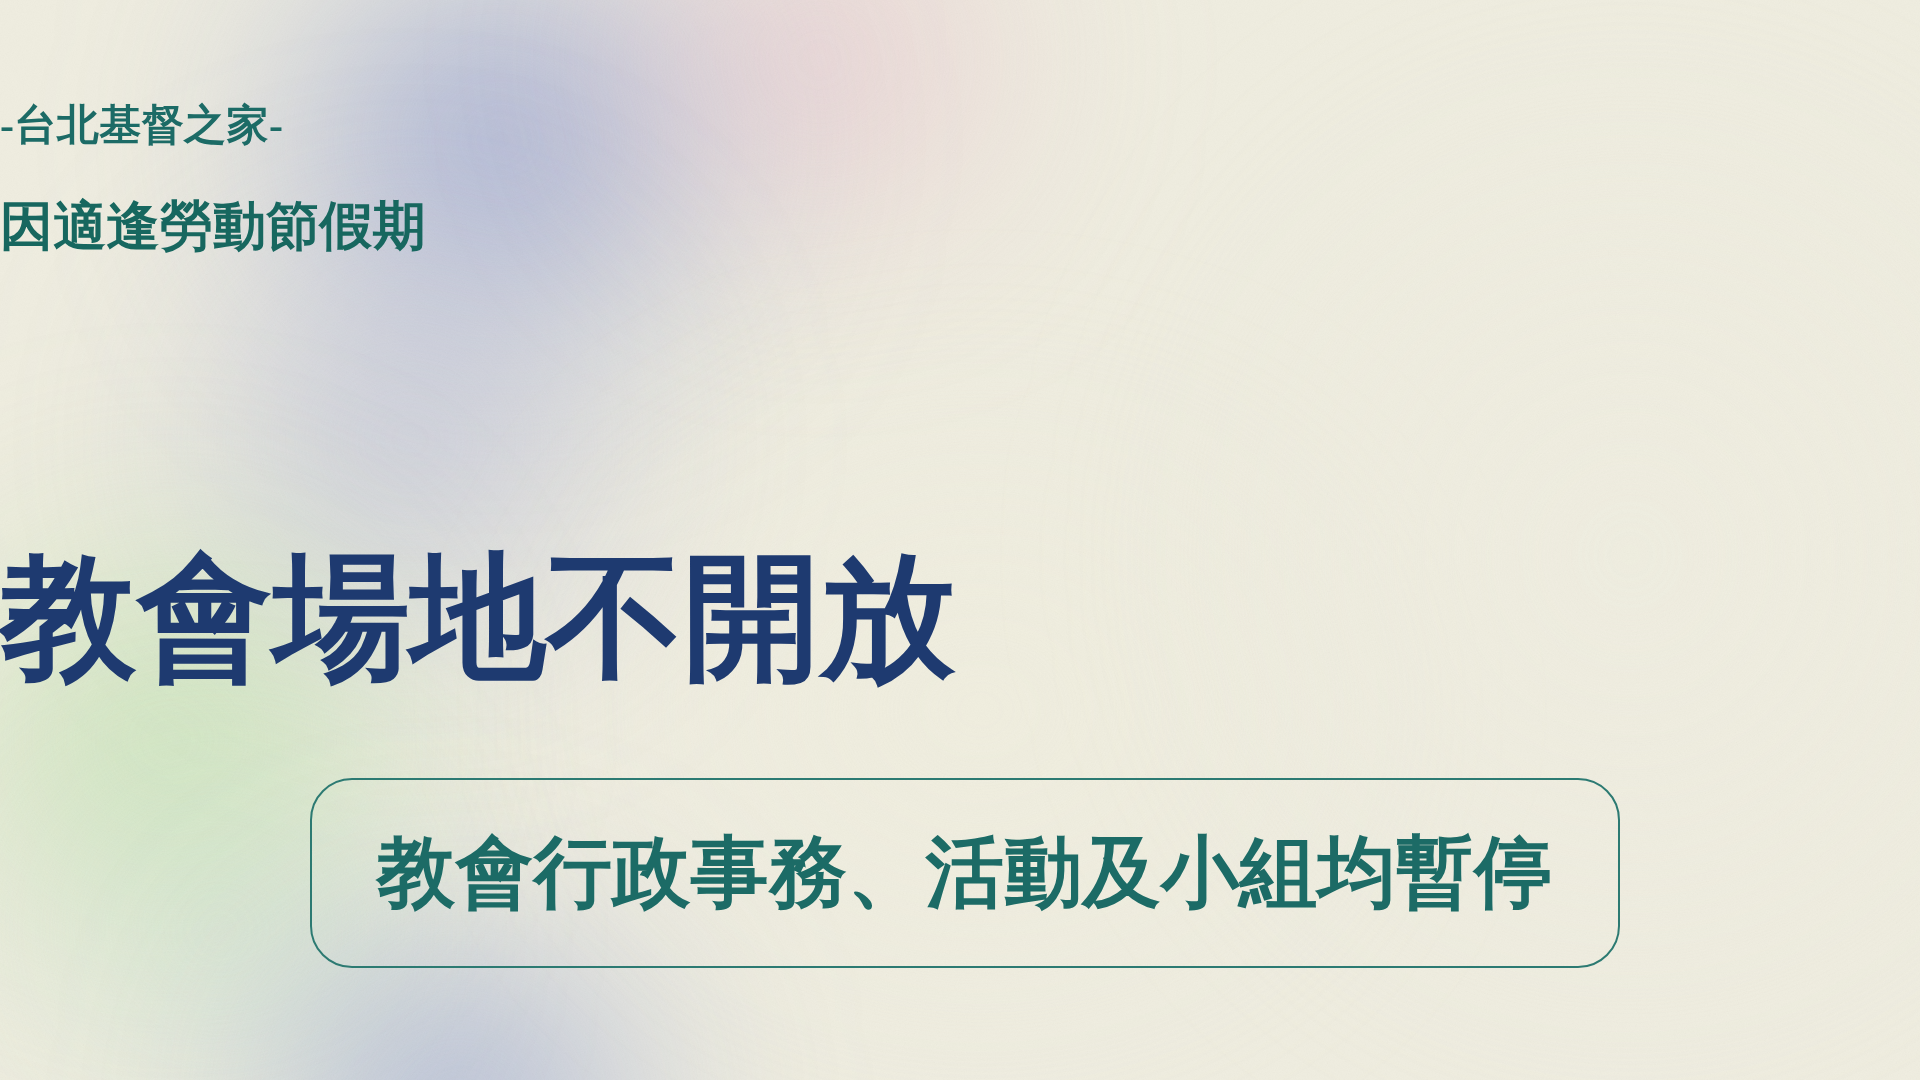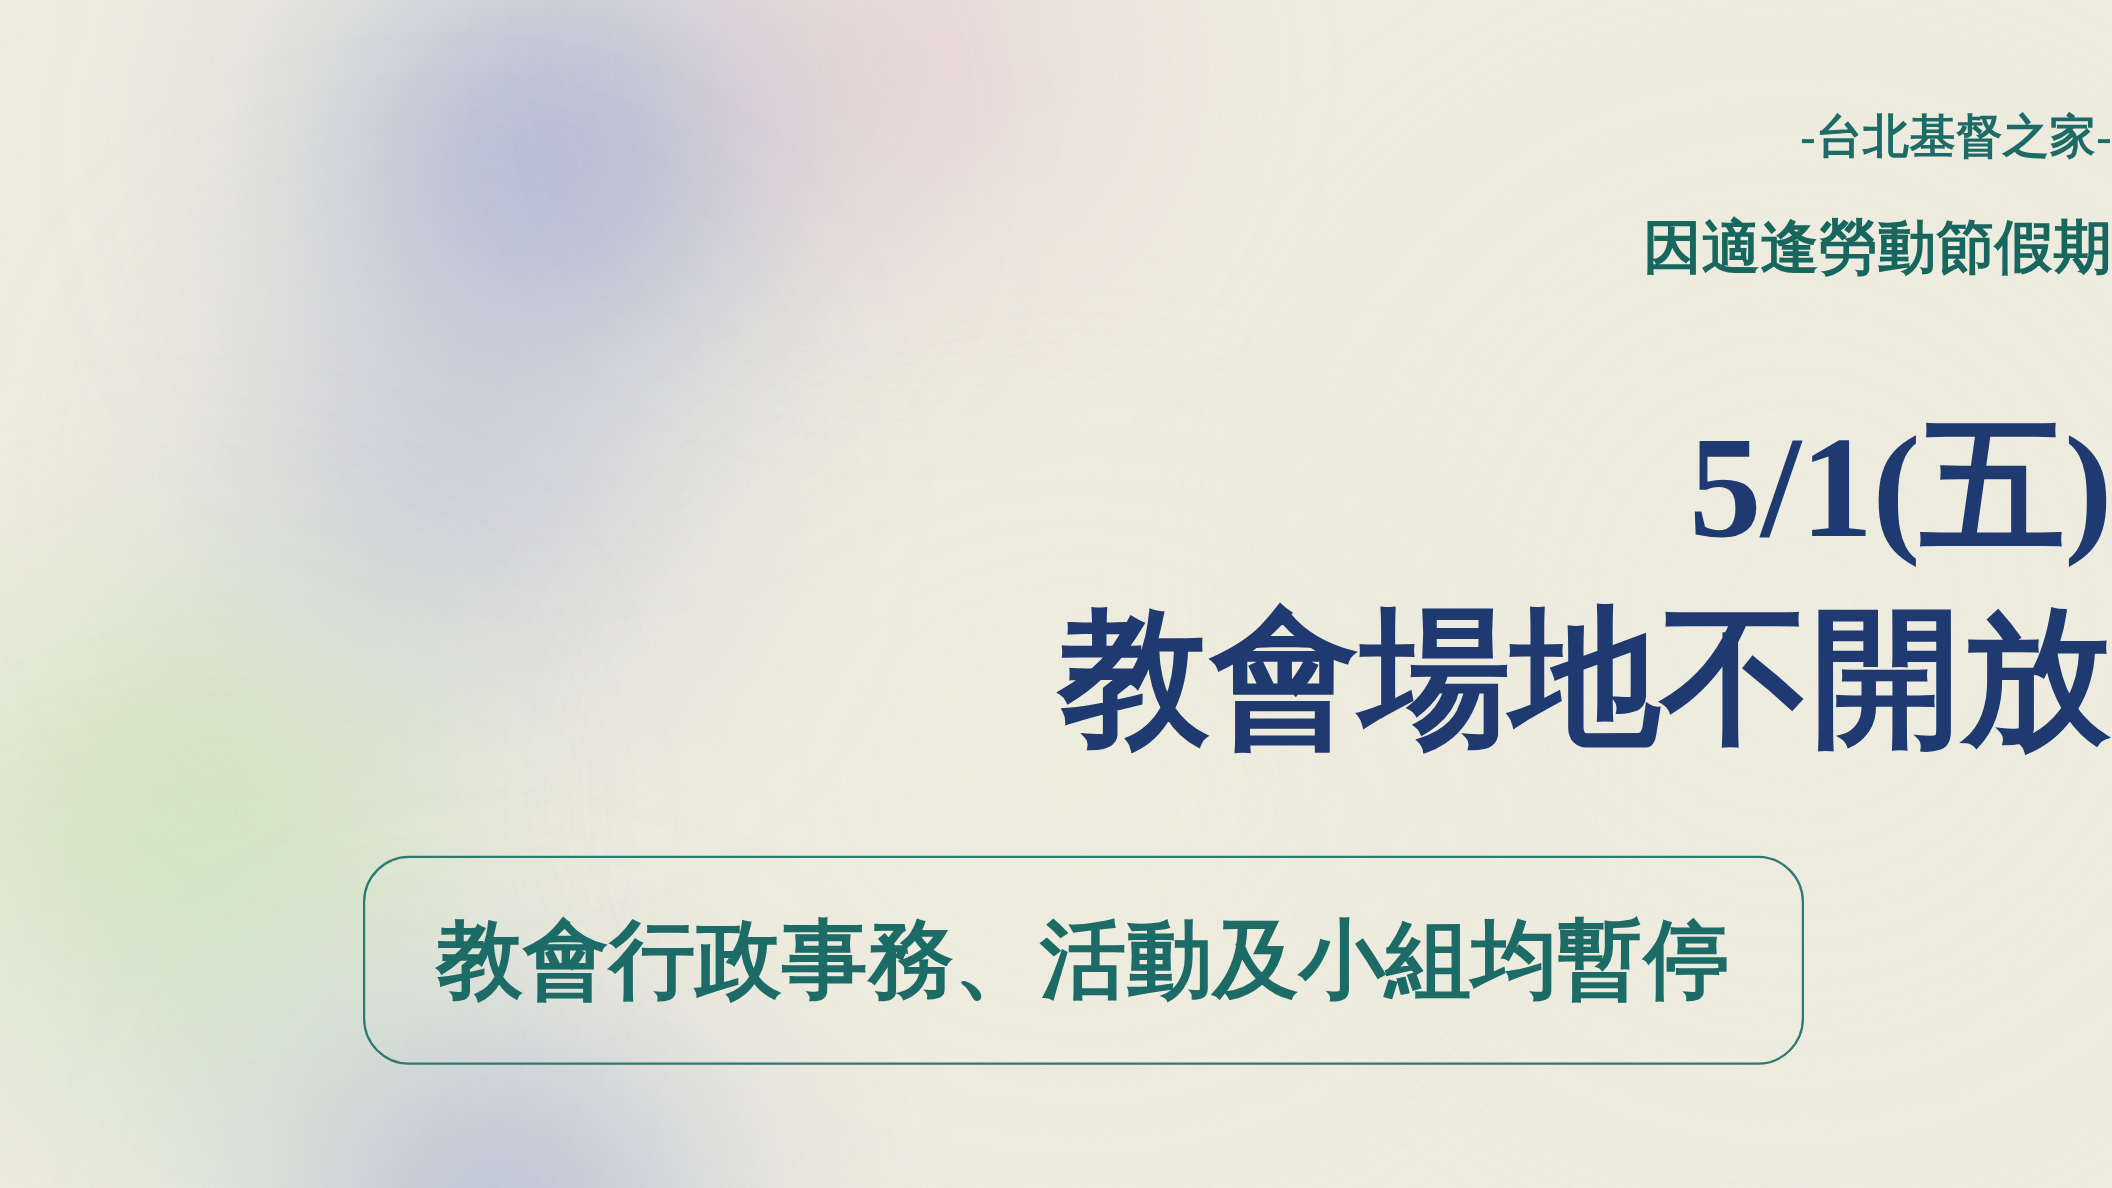--- a/index.html
+++ b/index.html
@@ -84,21 +84,21 @@
     mix-blend-mode: multiply;
     pointer-events: none;
   }
 
   
   #content {
     position: relative;
     z-index: 3;
     width: 100%;
     height: 100%;
-    text-align: right;
+    text-align: left;
     border-radius: 26px;
   }
 
   .eyebrow {
     position: absolute;
     top: 104px;
     left: 0; right: 0;
     font-size: 42px;
     font-weight: bold;
     letter-spacing: 0.01em;
@@ -144,21 +144,20 @@
     left: 310px;
     top: 778px;
     width: 1310px;
     height: 190px;
     box-sizing: border-box;
     border: 2px solid #2C7A72;
     border-radius: 42px;
     display: flex;
     align-items: center;
     justify-content: center;
-    margin-left: 20px;
   }
 
   .notice-text {
     font-size: 78px;
     font-weight: bold;
     color: #1C6B66;
     line-height: 1;
     letter-spacing: 0.005em;
     white-space: nowrap;
   }
@@ -189,21 +188,20 @@
     </filter>
     <rect width="100%" height="100%" filter="url(#noiseFilter)"></rect>
   </svg>
 
   <div id="content">
 
     <div class="eyebrow">-台北基督之家-</div>
 
     <div class="subhead">因適逢勞動節假期</div>
 
-    <div class="date-line">5/1(五)</div>
 
     <div class="headline">教會場地不開放</div>
 
     <div id="notice-box">
       <span class="notice-text">教會行政事務、活動及小組均暫停</span>
     </div>
 
   </div>
 </div>
 

